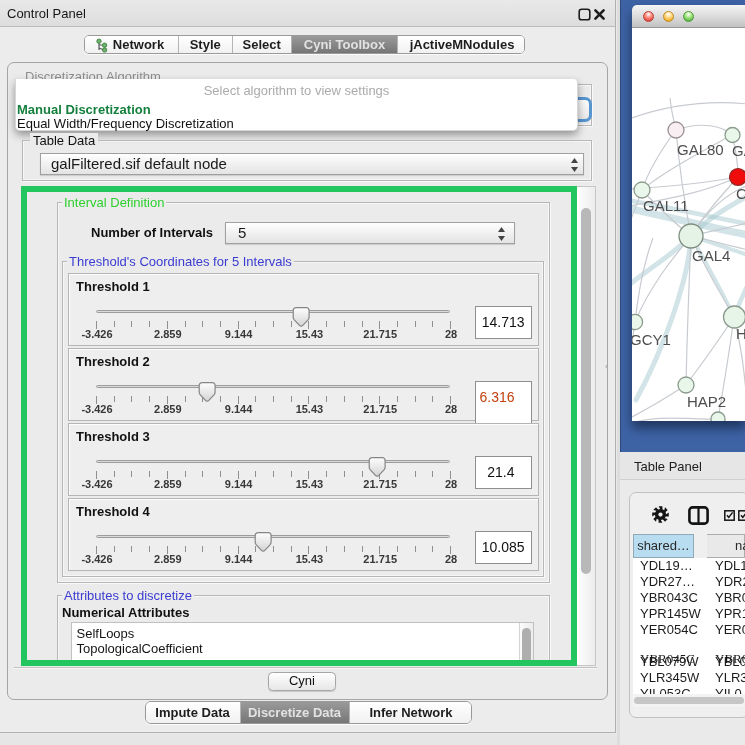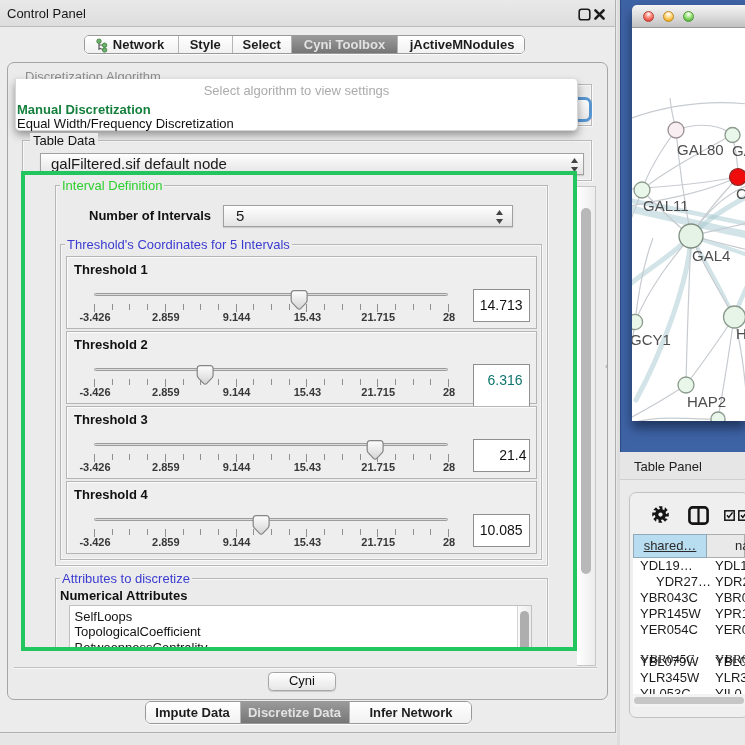--- a/index.html
+++ b/index.html
@@ -49,21 +49,21 @@
 <div class="abs" style="left:0;top:4px;width:100%;text-align:center;font-size:13px;color:#ababab;">Select algorithm to view settings</div>
 <div class="abs" style="left:1px;top:23px;font-size:13px;font-weight:bold;color:#15803d;">Manual Discretization</div>
 <div class="abs" style="left:1px;top:37px;font-size:13px;color:#111;">Equal Width/Frequency Discretization</div>
 </div>
 <div class="abs etched" style="left:22px;top:140px;width:570px;height:41px;"></div>
 <div class="abs" style="left:30px;top:133px;font-size:13px;color:#111;background:#ebebeb;padding:0 3px;">Table Data</div>
 <div class="combo" style="left:40px;top:153px;width:544px;height:22px;line-height:20px;padding-left:10px;">galFiltered.sif default node<svg class="carets" style="right:4px;top:3px" width="9" height="16" viewBox="0 0 9 16">
         <path d="M4.5 1 L8 6 H1 Z" fill="#444"></path>
         <path d="M4.5 15 L1 10 H8 Z" fill="#444"></path>
       </svg></div>
-<div class="abs" style="left:21px;top:171px;width:556px;height:480px;border:4px solid #22c55e;background:#ebebeb;overflow:hidden;">
+<div class="abs" style="left:21px;top:186px;width:556px;height:480px;border:6px solid #22c55e;background:#ebebeb;overflow:hidden;">
 <div class="abs etched" style="left:30px;top:10px;width:493px;height:381px;">
         <span class="gtitle" style="left:4px;color:#2ed02e;">Interval Definition</span>
       </div>
 <div class="abs" style="left:64px;top:33px;font-size:13px;font-weight:bold;color:#111;">Number of Intervals</div>
 <div class="combo" style="left:198px;top:30px;width:290px;height:22px;line-height:20px;padding-left:12px;">5<svg class="carets" style="right:8px;top:3px" width="9" height="16" viewBox="0 0 9 16">
           <path d="M4.5 1 L8 6 H1 Z" fill="#444"></path>
           <path d="M4.5 15 L1 10 H8 Z" fill="#444"></path>
         </svg></div>
 <div class="abs etched" style="left:35px;top:69px;width:482px;height:316px;">
         <span class="gtitle" style="left:4px;color:#3b3bd1;">Threshold's Coordinates for 5 Intervals</span>
@@ -129,21 +129,21 @@
 <div class="abs" style="left:381.00px;top:47px;width:1px;height:7.5px;background:#8f8f8f;"></div>
 <div class="abs" style="left:-2.0px;top:54px;width:60px;text-align:center;font-size:11px;font-weight:bold;color:#383838;">-3.426</div>
 <div class="abs" style="left:68.8px;top:54px;width:60px;text-align:center;font-size:11px;font-weight:bold;color:#383838;">2.859</div>
 <div class="abs" style="left:139.6px;top:54px;width:60px;text-align:center;font-size:11px;font-weight:bold;color:#383838;">9.144</div>
 <div class="abs" style="left:210.4px;top:54px;width:60px;text-align:center;font-size:11px;font-weight:bold;color:#383838;">15.43</div>
 <div class="abs" style="left:281.2px;top:54px;width:60px;text-align:center;font-size:11px;font-weight:bold;color:#383838;">21.715</div>
 <div class="abs" style="left:352.0px;top:54px;width:60px;text-align:center;font-size:11px;font-weight:bold;color:#383838;">28</div>
 <svg class="abs" style="left:128.7px;top:32.5px" width="18" height="20" viewBox="0 0 18 20">
           <path d="M3.6 0.7 h10.8 a2.7 2.7 0 0 1 2.7 2.7 v6.6 c0 1.1 -0.4 2 -1.1 2.8 l-5.2 5.6 c-0.9 1 -2.4 1 -3.3 0 l-5.2 -5.6 c-0.7 -0.8 -1.1 -1.7 -1.1 -2.8 v-6.6 a2.7 2.7 0 0 1 2.7 -2.7 Z" fill="url(#thg)" stroke="#858585" stroke-width="1.2"></path>
         </svg>
-<div class="abs" style="left:405.5px;top:32px;width:57px;height:46px;border:1px solid #8f8f8f;background:#fff;font-size:14px;color:#0f766e;text-align:right;line-height:31px;padding-right:6px;">6.316</div>
+<div class="abs" style="left:405.5px;top:32px;width:57px;height:46px;border:1px solid #8f8f8f;background:#fff;font-size:14px;color:#c2410c;text-align:right;line-height:31px;padding-right:16px;">6.316</div>
 </div>
 <div class="abs" style="left:41px;top:231px;width:471px;height:73px;background:#eeeeee;border:1px solid #b5b5b5;box-shadow:inset 1px 1px 0 rgba(255,255,255,.8);">
 <div class="abs" style="left:7px;top:5px;font-size:13px;font-weight:bold;color:#111;">Threshold 3</div>
 <div class="abs" style="left:26.5px;top:36px;width:354px;height:3px;border:1px solid #9c9c9c;border-radius:3px;background:linear-gradient(#c6c6c6,#efefef);"></div>
 <div class="abs" style="left:27.00px;top:47px;width:1px;height:7.5px;background:#8f8f8f;"></div>
 <div class="abs" style="left:44.70px;top:47px;width:1px;height:5.5px;background:#8f8f8f;"></div>
 <div class="abs" style="left:62.40px;top:47px;width:1px;height:5.5px;background:#8f8f8f;"></div>
 <div class="abs" style="left:80.10px;top:47px;width:1px;height:5.5px;background:#8f8f8f;"></div>
 <div class="abs" style="left:97.80px;top:47px;width:1px;height:7.5px;background:#8f8f8f;"></div>
 <div class="abs" style="left:115.50px;top:47px;width:1px;height:5.5px;background:#8f8f8f;"></div>
@@ -164,21 +164,21 @@
 <div class="abs" style="left:381.00px;top:47px;width:1px;height:7.5px;background:#8f8f8f;"></div>
 <div class="abs" style="left:-2.0px;top:54px;width:60px;text-align:center;font-size:11px;font-weight:bold;color:#383838;">-3.426</div>
 <div class="abs" style="left:68.8px;top:54px;width:60px;text-align:center;font-size:11px;font-weight:bold;color:#383838;">2.859</div>
 <div class="abs" style="left:139.6px;top:54px;width:60px;text-align:center;font-size:11px;font-weight:bold;color:#383838;">9.144</div>
 <div class="abs" style="left:210.4px;top:54px;width:60px;text-align:center;font-size:11px;font-weight:bold;color:#383838;">15.43</div>
 <div class="abs" style="left:281.2px;top:54px;width:60px;text-align:center;font-size:11px;font-weight:bold;color:#383838;">21.715</div>
 <div class="abs" style="left:352.0px;top:54px;width:60px;text-align:center;font-size:11px;font-weight:bold;color:#383838;">28</div>
 <svg class="abs" style="left:298.7px;top:32.5px" width="18" height="20" viewBox="0 0 18 20">
           <path d="M3.6 0.7 h10.8 a2.7 2.7 0 0 1 2.7 2.7 v6.6 c0 1.1 -0.4 2 -1.1 2.8 l-5.2 5.6 c-0.9 1 -2.4 1 -3.3 0 l-5.2 -5.6 c-0.7 -0.8 -1.1 -1.7 -1.1 -2.8 v-6.6 a2.7 2.7 0 0 1 2.7 -2.7 Z" fill="url(#thg)" stroke="#858585" stroke-width="1.2"></path>
         </svg>
-<div class="abs" style="left:405.5px;top:32px;width:57px;height:33px;border:1px solid #8f8f8f;background:#fff;font-size:14px;color:#111;text-align:right;line-height:31px;padding-right:2px;">21.4</div>
+<div class="abs" style="left:405.5px;top:32px;width:57px;height:33px;border:1px solid #8f8f8f;background:#fff;font-size:14px;color:#111;text-align:right;line-height:31px;padding-right:16px;">21.4</div>
 </div>
 <div class="abs" style="left:41px;top:306px;width:471px;height:73px;background:#eeeeee;border:1px solid #b5b5b5;box-shadow:inset 1px 1px 0 rgba(255,255,255,.8);">
 <div class="abs" style="left:7px;top:5px;font-size:13px;font-weight:bold;color:#111;">Threshold 4</div>
 <div class="abs" style="left:26.5px;top:36px;width:354px;height:3px;border:1px solid #9c9c9c;border-radius:3px;background:linear-gradient(#c6c6c6,#efefef);"></div>
 <div class="abs" style="left:27.00px;top:47px;width:1px;height:7.5px;background:#8f8f8f;"></div>
 <div class="abs" style="left:44.70px;top:47px;width:1px;height:5.5px;background:#8f8f8f;"></div>
 <div class="abs" style="left:62.40px;top:47px;width:1px;height:5.5px;background:#8f8f8f;"></div>
 <div class="abs" style="left:80.10px;top:47px;width:1px;height:5.5px;background:#8f8f8f;"></div>
 <div class="abs" style="left:97.80px;top:47px;width:1px;height:7.5px;background:#8f8f8f;"></div>
 <div class="abs" style="left:115.50px;top:47px;width:1px;height:5.5px;background:#8f8f8f;"></div>
@@ -319,32 +319,32 @@
 <svg class="abs" style="left:94px;top:17px" width="11" height="11" viewBox="0 0 11 11">
         <rect x="0.8" y="0.8" width="9.4" height="9.4" fill="none" stroke="#141414" stroke-width="1.5"></rect>
         <path d="M3 5.2 L4.8 7.4 L8.6 2.4" fill="none" stroke="#141414" stroke-width="1.5"></path>
       </svg>
 <svg class="abs" style="left:108px;top:17px" width="11" height="11" viewBox="0 0 11 11">
         <rect x="0.8" y="0.8" width="9.4" height="9.4" fill="none" stroke="#141414" stroke-width="1.5"></rect>
         <path d="M3 5.2 L4.8 7.4 L8.6 2.4" fill="none" stroke="#141414" stroke-width="1.5"></path>
       </svg>
 </div>
 <div class="abs" style="left:13px;top:82px;width:112px;height:24px;overflow:hidden;">
-      <div class="abs" style="left:0;top:0;width:74px;height:24px;background:#b9ddf0;border:1px solid #8fa9b8;font-size:13px;color:#2a2a2a;text-align:center;line-height:22px;text-decoration:underline;">shared…</div>
+      <div class="abs" style="left:0;top:0;width:61px;height:24px;background:#b9ddf0;border:1px solid #8fa9b8;font-size:13px;color:#2a2a2a;text-align:center;line-height:22px;">shared…</div>
       <div class="abs" style="left:74px;top:0;width:38px;height:24px;background:#e9e9e9;border:1px solid #adadad;border-left:none;font-size:13px;color:#2a2a2a;line-height:22px;">
         <span style="position:absolute;left:28px;">na</span>
       </div>
     </div>
 <div class="abs" style="left:13px;top:106px;width:112px;height:135.5px;background:#fff;overflow:hidden;">
 <div class="tbl-row" style="top:0.0px;height:16.05px;line-height:16.05px;">
         <span style="position:absolute;left:7px;">YDL19…</span>
         <span style="position:absolute;left:82px;">YDL1</span>
       </div>
 <div class="tbl-row" style="top:16.1px;height:16.05px;line-height:16.05px;">
-        <span style="position:absolute;left:7px;margin-left:16px;">YDR27…</span>
+        <span style="position:absolute;left:7px;">YDR27…</span>
         <span style="position:absolute;left:82px;">YDR2</span>
       </div>
 <div class="tbl-row" style="top:32.1px;height:16.05px;line-height:16.05px;">
         <span style="position:absolute;left:7px;">YBR043C</span>
         <span style="position:absolute;left:82px;">YBR0</span>
       </div>
 <div class="tbl-row" style="top:48.2px;height:16.05px;line-height:16.05px;">
         <span style="position:absolute;left:7px;">YPR145W</span>
         <span style="position:absolute;left:82px;">YPR1</span>
       </div>

